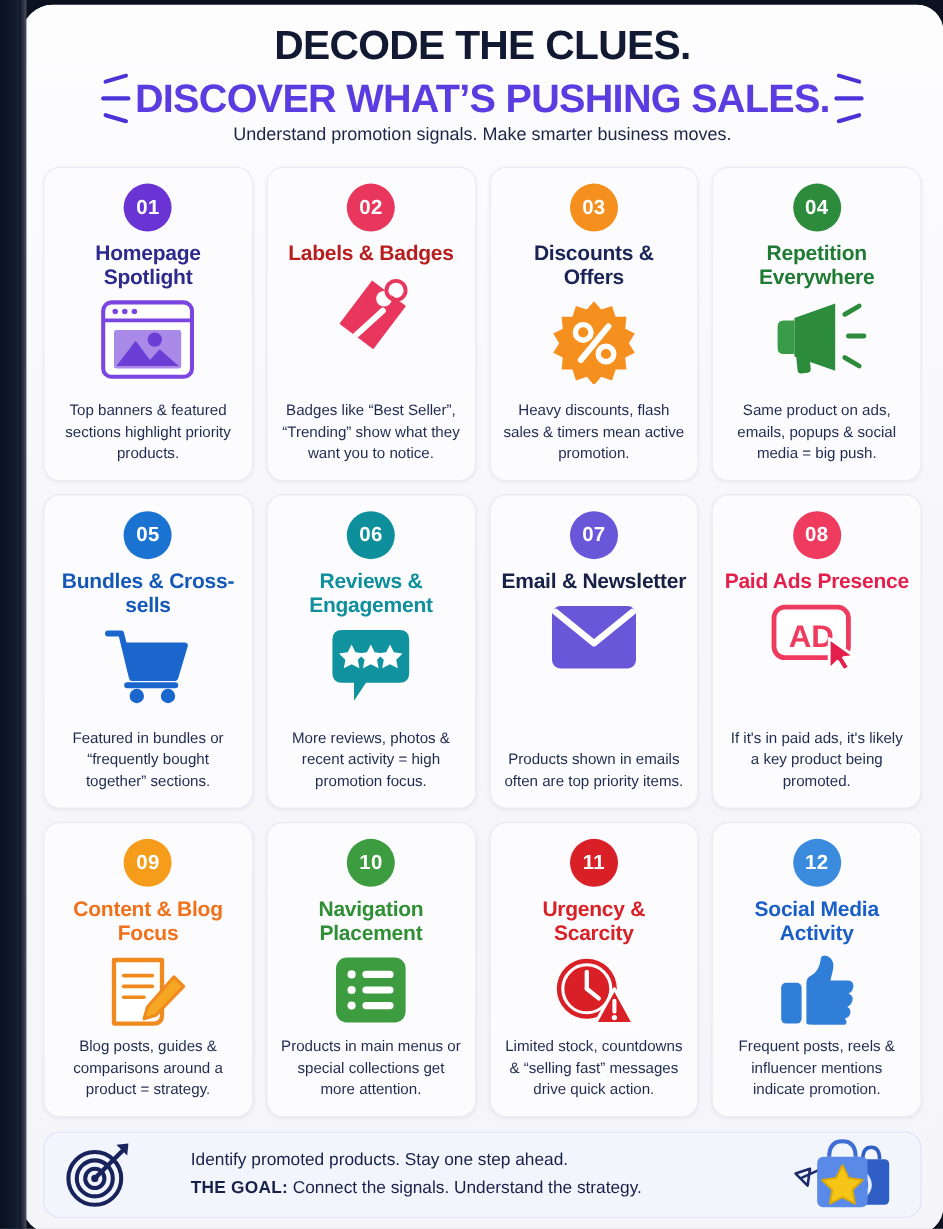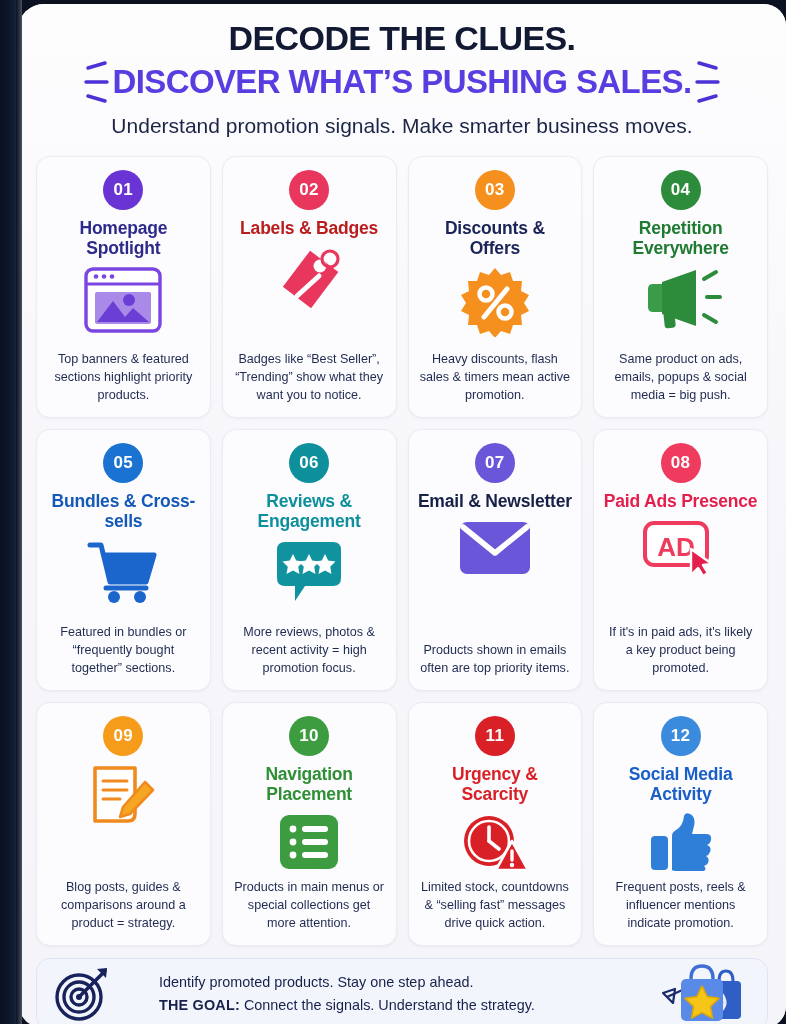--- a/index.html
+++ b/index.html
@@ -70,22 +70,22 @@
     font-weight: 800;
     letter-spacing: -0.6px;
     color: #5a3de0;
     line-height: 1.08;
     white-space: nowrap;
   }
 
   .spark { width: 30px; height: 42px; flex: 0 0 auto; }
 
   .tagline {
-    margin-top: 11px;
-    font-size: 21px;
+    margin-top: 1px;
+    font-size: 15px;
     color: #1c2547;
     font-weight: 400;
   }
 
   
   .grid {
     margin-top: 18px;
     display: grid;
     grid-template-columns: repeat(4, 1fr);
     gap: 11px 11px;
@@ -314,20 +314,21 @@
           <rect x="4" y="4" width="62" height="42" rx="9" fill="#fff" stroke="#ef3b5e" stroke-width="4"></rect>
           <text x="35" y="37" text-anchor="middle" font-family="Liberation Sans, sans-serif" font-size="26" font-weight="700" fill="#ef3b5e">AD</text>
           <path d="M50 30 L50 56 L57 49 L62 57 L67 54 L62 46 L71 45 Z" fill="#e51f4c" stroke="#fff" stroke-width="2.4" stroke-linejoin="round"></path>
         </svg>
       </div>
       <div class="card-desc">If it's in paid ads, it's likely a key product being promoted.</div>
     </div>
 
     <div class="card short">
       <div class="badge" style="background:#f59c1a">09</div>
+      <div class="card-title" style="color:#f0711a">Content &amp; Blog Focus</div>
       <div class="icon-wrap">
         <svg width="70" height="62" viewBox="0 0 70 62">
           <path d="M7 4 L47 4 L47 50 Q47 57 40 57 L7 57 Z" fill="#fff" stroke="#f08a1e" stroke-width="3.6" stroke-linejoin="round"></path>
           <g stroke="#f08a1e" stroke-width="3" stroke-linecap="round">
             <line x1="15" y1="17" x2="39" y2="17"></line>
             <line x1="15" y1="26" x2="39" y2="26"></line>
             <line x1="15" y1="35" x2="32" y2="35"></line>
           </g>
           <path d="M57 18 L65 26 L42 50 L32 53 L35 43 Z" fill="#f5a623" stroke="#f08a1e" stroke-width="2.6" stroke-linejoin="round"></path>
         </svg>

